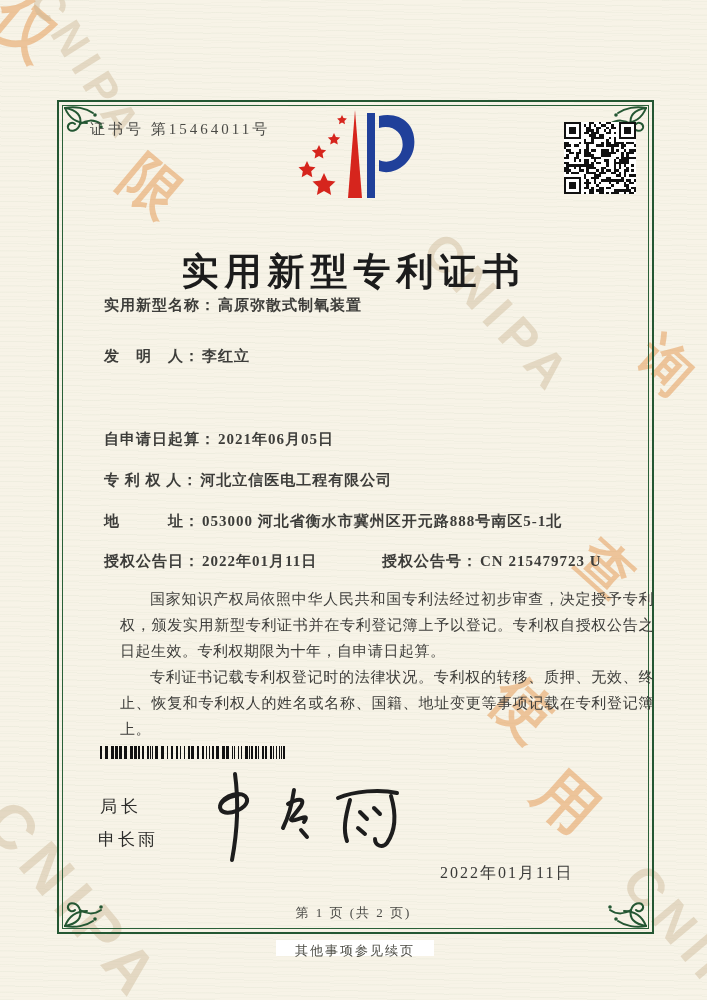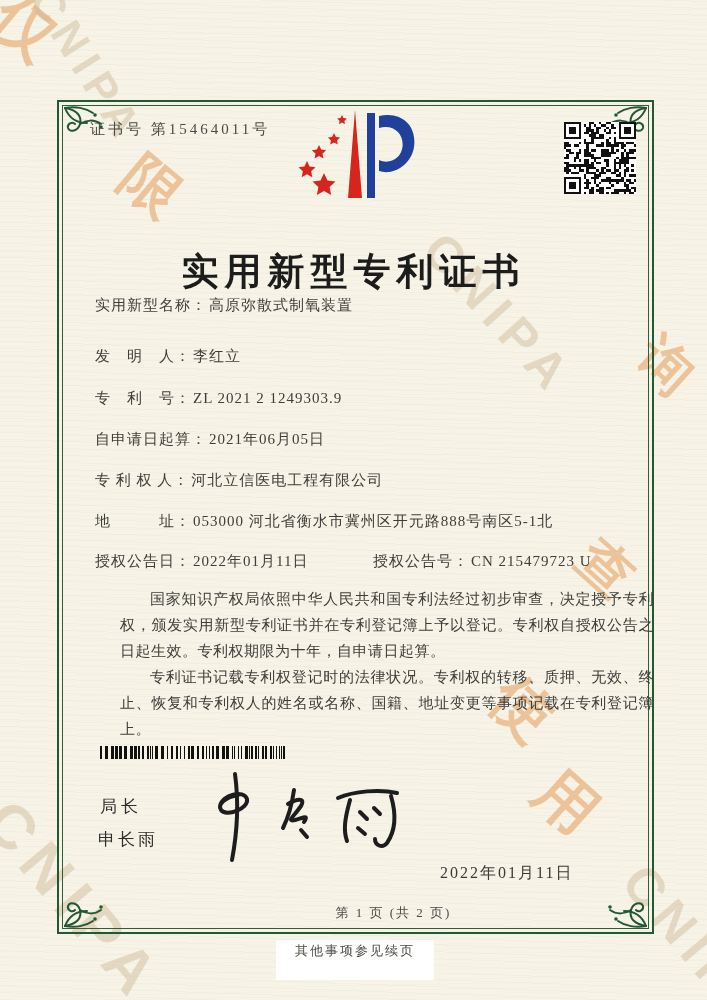--- a/index.html
+++ b/index.html
@@ -30,33 +30,33 @@
   .c-tr{right:2px;top:2px;transform:scaleX(-1);}
   .c-bl{left:2px;bottom:2px;transform:scaleY(-1);}
   .c-br{right:2px;bottom:2px;transform:scale(-1,-1);}
   
   .abs{position:absolute;z-index:4;}
   .cert-no{left:90px;top:120px;font-size:15px;letter-spacing:3px;color:#4a4a46;}
   .logo{left:286px;top:105px;width:130px;height:98px;}
   .qr{left:564px;top:122px;width:72px;height:72px;}
   .title{left:57px;top:211px;width:593px;text-align:center;
          font-size:37px;font-weight:bold;letter-spacing:6px;color:#1c1c1c;margin-top:36px;}
-  .field{left:95px;width:545px;font-size:15px;color:#3d3d3a;letter-spacing:1px;}
+  .field{left:104px;width:545px;font-size:15px;color:#3d3d3a;letter-spacing:1px;font-weight:bold;}
   .fvalue{margin-left:2px;}
   .grant-pair2{position:absolute;left:278px;top:0;}
   .paras{left:88px;top:586px;width:534px;font-size:15px;color:#3d3d3a;margin-left:32px;}
   .paras p{margin:0;text-indent:2em;line-height:26px;text-align:justify;letter-spacing:0.5px;}
   .barcode{left:100px;top:746px;width:185px;height:13px;}
   .sig-title{left:100px;top:795px;font-size:17px;letter-spacing:4px;color:#2e2e2c;}
   .sig-name{left:98px;top:828px;font-size:17px;letter-spacing:3px;color:#2e2e2c;}
   .signature{left:190px;top:768px;width:230px;height:100px;}
   .issue-date{left:440px;top:863px;font-size:16px;letter-spacing:2px;color:#3a3a38;}
   .page-no{left:57px;top:904px;width:593px;text-align:center;font-size:13px;
-           letter-spacing:2px;color:#4a4a46;padding-left:40px;}
-  .footer-note{left:276px;top:940px;width:158px;height:40px;background:#ffffff;
+           letter-spacing:2px;color:#4a4a46;}
+  .footer-note{left:276px;top:940px;width:158px;height:16px;background:#ffffff;
                text-align:center;line-height:22px;font-size:13px;letter-spacing:2px;
                color:#4c4c44;z-index:5;}
 </style>
 </head>
 <body>
 
 <div class="page">
 
   <span class="wm wm-orange" style="left:-6px;top:-14px;font-size:62px;transform:rotate(40deg);">仅</span>
   <span class="wm wm-orange" style="left:122px;top:148px;font-size:58px;transform:rotate(40deg);">限</span>
@@ -456,23 +456,20 @@
     </svg>
 
   <div class="abs title">实用新型专利证书</div>
 
   <div class="abs field" style="top:296px;">
     <span>实用新型名称：</span><span class="fvalue">高原弥散式制氧装置</span>
   </div>
   <div class="abs field" style="top:347px;">
     <span>发　明　人：</span><span class="fvalue">李红立</span>
   </div>
-  <div class="abs field" style="top:389px;">
-    <span>专　利　号：</span><span class="fvalue">ZL 2021 2 1249303.9</span>
-  </div>
   <div class="abs field" style="top:430px;">
     <span>自申请日起算：</span><span class="fvalue">2021年06月05日</span>
   </div>
   <div class="abs field" style="top:471px;">
     <span>专 利 权 人：</span><span class="fvalue">河北立信医电工程有限公司</span>
   </div>
   <div class="abs field" style="top:512px;">
     <span>地　　　址：</span><span class="fvalue">053000 河北省衡水市冀州区开元路888号南区5-1北</span>
   </div>
   <div class="abs field" style="top:552px;">

